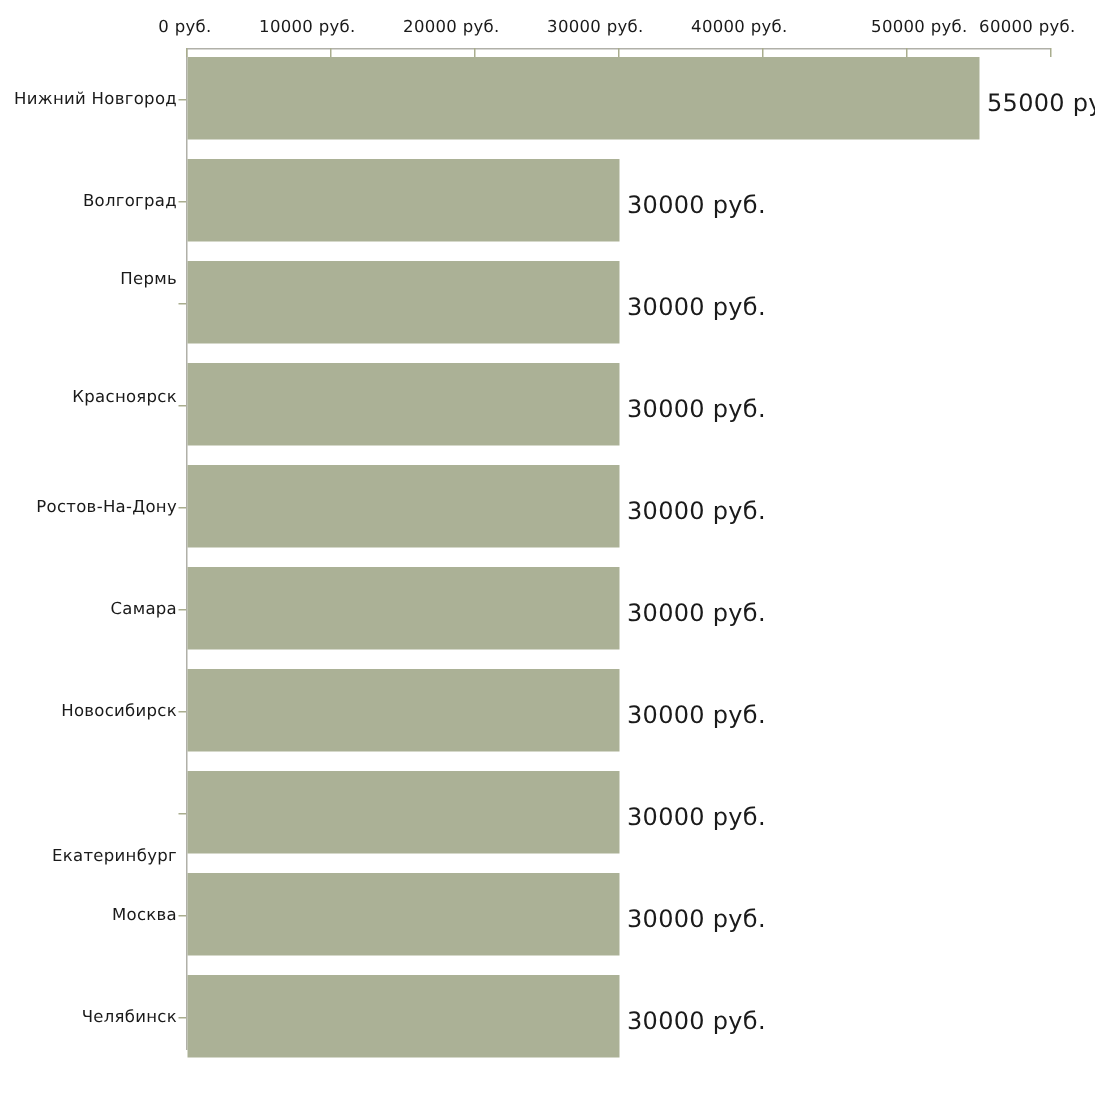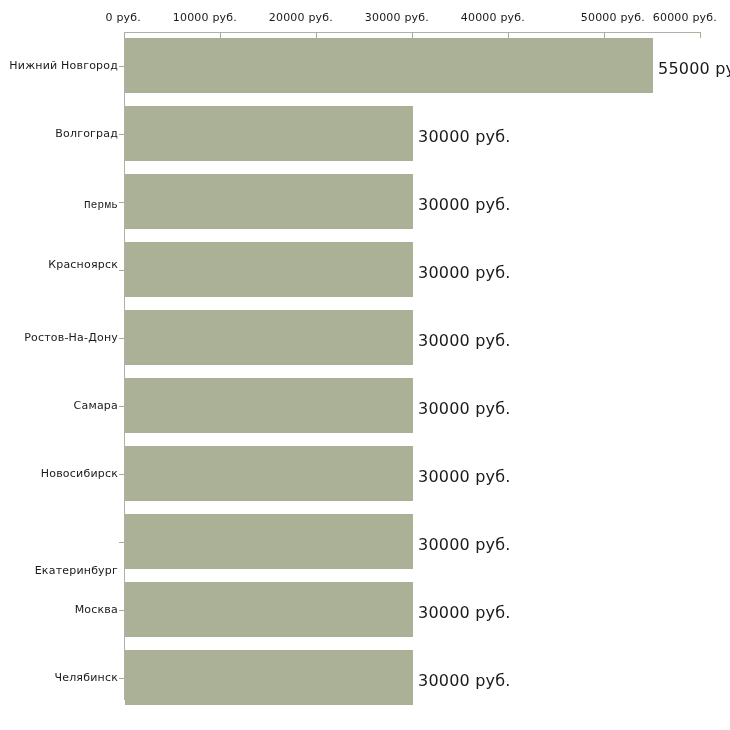--- a/index.html
+++ b/index.html
@@ -110,21 +110,21 @@
       <div class="xtick-label" style="left: 621px; margin-left: 24px;">50000 руб.</div>
       <div class="xtick" style="left: 700px;"></div>
       <div class="xtick-label" style="left: 717px;">60000 руб.</div>
     </div>
   <div id="yticks-layer">
       <div class="ytick" style="top: 66px;"></div>
       <div class="ytick-label" style="top: 58.5px;">Нижний Новгород</div>
       <div class="ytick" style="top: 134px;"></div>
       <div class="ytick-label" style="top: 126.5px;">Волгоград</div>
       <div class="ytick" style="top: 202px;"></div>
-      <div class="ytick-label" style="top: 199px; font-family: Liberation Mono, monospace;">Пермь</div>
+      <div class="ytick-label" style="top: 179px;">Пермь</div>
       <div class="ytick" style="top: 270px;"></div>
       <div class="ytick-label" style="top: 258px; text-align: center;">Красноярск</div>
       <div class="ytick" style="top: 338px;"></div>
       <div class="ytick-label" style="top: 330.5px;">Ростов-На-Дону</div>
       <div class="ytick" style="top: 406px;"></div>
       <div class="ytick-label" style="top: 398.5px;">Самара</div>
       <div class="ytick" style="top: 474px;"></div>
       <div class="ytick-label" style="top: 466.5px;">Новосибирск</div>
       <div class="ytick" style="top: 542px;"></div>
       <div class="ytick-label" style="top: 564px;">Екатеринбург</div>

